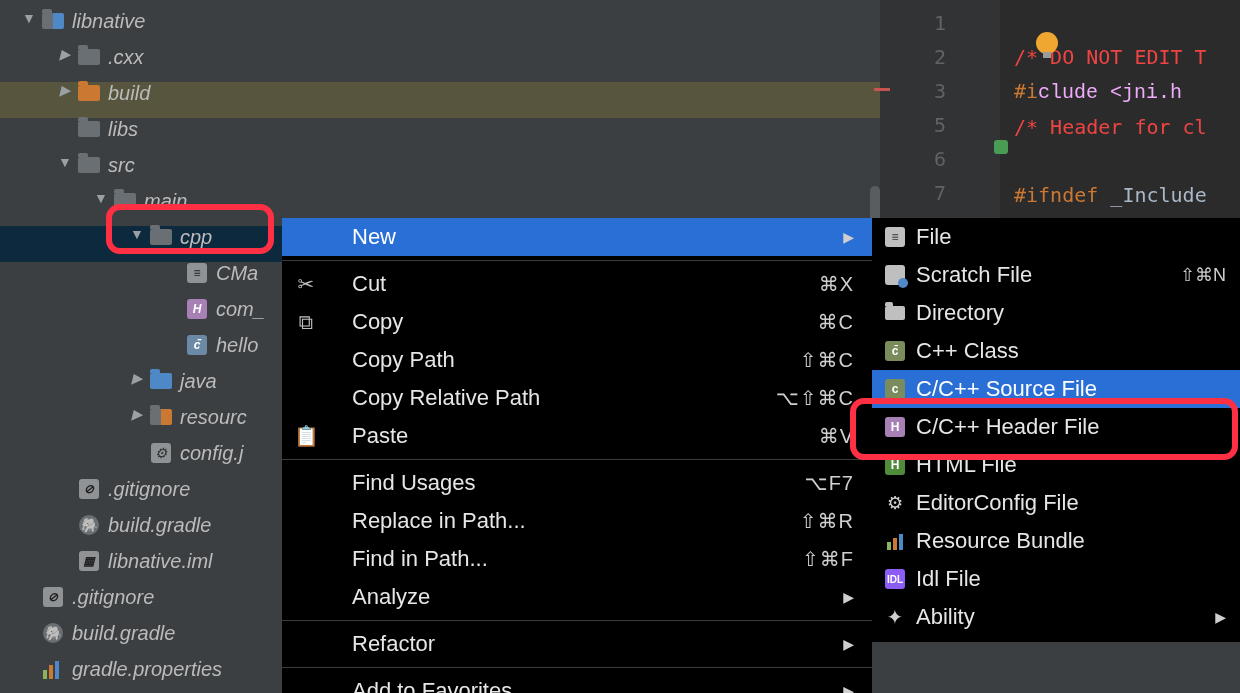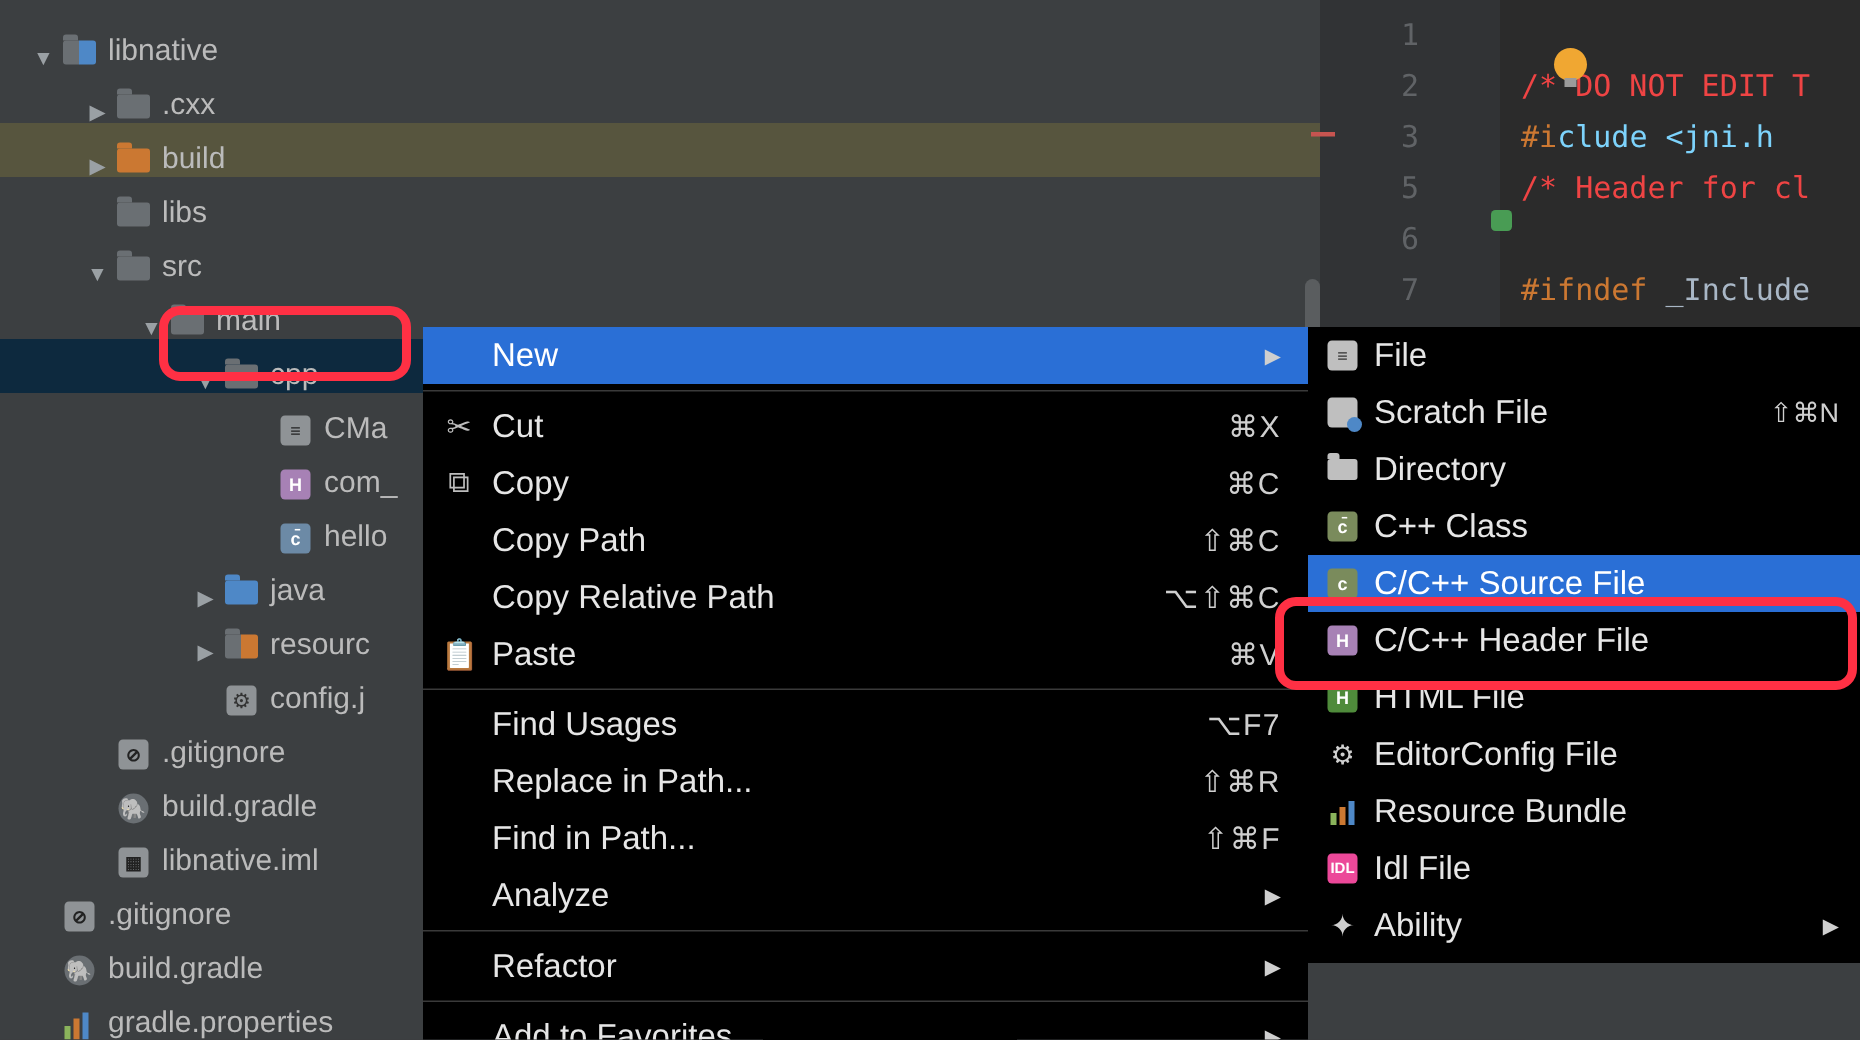--- a/index.html
+++ b/index.html
@@ -16,24 +16,25 @@
   
   .tree {
     position: absolute;
     left: 0; top: 0;
     width: 880px;
     height: 693px;
     padding-top: 10px;
   }
   .tree-row {
     display: flex;
-    align-items: flex-end;
+    align-items: flex-start;
     height: 36px;
     padding-left: 0;
     white-space: nowrap;
+    font-style: italic;
   }
   .tree-row.selected {
     background: #0d293e;
   }
   .tree-row.build-hl {
     background: #57553e;
   }
   .arrow {
     width: 14px;
     display: inline-block;
@@ -93,21 +94,21 @@
     position:absolute;
     left:880px; top:0;
     width:360px; height:220px;
     background:#2b2b2b;
     display:flex;
     overflow:hidden;
   }
   .gutter { width:80px; background:#313335; text-align:right; padding:6px 14px 0 0; color:#606366; font-family:Menlo,Consolas,monospace; font-size:20px; line-height:34px;}
   .code { flex:1; padding:6px 0 0 14px; font-family:Menlo,Consolas,monospace; font-size:20px; line-height:34px; white-space:pre; }
   .tok-comment{color:#ef4444;}
-  .tok-string{color:#7dd3fc;}
+  .tok-string{color:#f0abfc;font-family:Liberation Mono, monospace;}
   .tok-macro{color:#cc7832;}
   .tok-ident{color:#a9b7c6;}
   .gutter-marker {
     position:absolute;
     left:994px; top:140px;
     width:14px; height:14px;
     background:#499c54;
     border-radius:3px;
   }
   .bulb { position:absolute; left:1036px; top:32px; width:22px;height:22px;border-radius:50%;background:#f0a732;}
@@ -122,20 +123,21 @@
     color:#e6e6e6;
     z-index:20;
     padding-bottom:6px;
   }
   .ctx-item {
     display:flex;
     align-items:center;
     height:38px;
     padding:0 18px 0 12px;
     font-size:22px;
+    gap:24px;
   }
   .ctx-item.selected { background:#2a6fd6; color:#fff;}
   .ctx-icon { width:24px; text-align:center; margin-right:10px; color:#bdbdbd; font-size:20px;}
   .ctx-label { flex:1; }
   .ctx-shortcut { color:#cfcfcf; font-size:20px; letter-spacing:1px;}
   .ctx-arrow { color:#cfcfcf; font-size:14px; margin-left:10px;}
   .ctx-sep { height:1px; background:#3a3a3a; margin:4px 0;}
 
   
   .submenu {
@@ -156,21 +158,21 @@
 
   .mini-sq{width:20px;height:20px;border-radius:3px;display:flex;align-items:center;justify-content:center;font-size:12px;font-weight:bold;}
   .mini-file{background:#bfbfbf;color:#333;}
   .mini-scratch{background:#bfbfbf;position:relative;}
   .mini-scratch::after{content:"";position:absolute;right:-3px;bottom:-3px;width:10px;height:10px;border-radius:50%;background:#4e88c7;}
   .mini-folder{width:20px;height:14px;background:#bfbfbf;border-radius:2px;position:relative;}
   .mini-folder::before{content:"";position:absolute;top:-4px;left:0;width:8px;height:4px;background:#bfbfbf;border-radius:2px 2px 0 0;}
   .mini-c{background:#7a8b5c;color:#fff;}
   .mini-h{background:#a781b5;color:#fff;}
   .mini-html{background:#4f8b3b;color:#fff;}
-  .mini-idl{background:#ec4899;color:#fff;font-size:10px;}
+  .mini-idl{background:#8b5cf6;color:#fff;font-size:10px;}
   .mini-gear{color:#cfcfcf;font-size:18px;}
   .mini-bars{display:flex;align-items:flex-end;gap:2px;height:18px;}
   .mini-bars span{width:4px;}
   .mini-star{color:#cfcfcf;font-size:20px;}
 
   .scroll-track{position:absolute;left:870px;top:186px;width:10px;height:80px;background:#5a5d5f;border-radius:5px;z-index:5;}
   .red-tick{position:absolute;left:874px;top:88px;width:16px;height:3px;background:#c75450;z-index:5;}
 </style>
 </head>
 <body>

